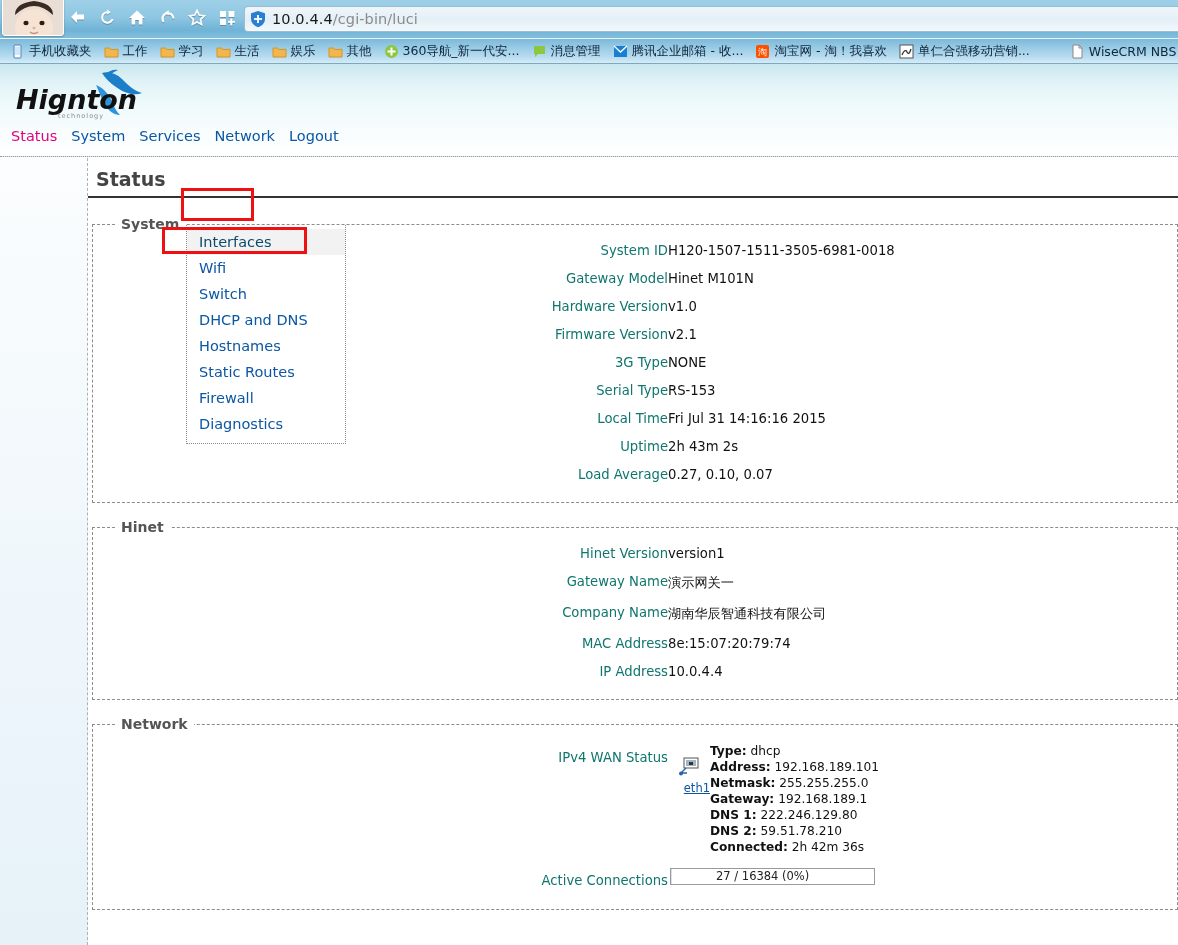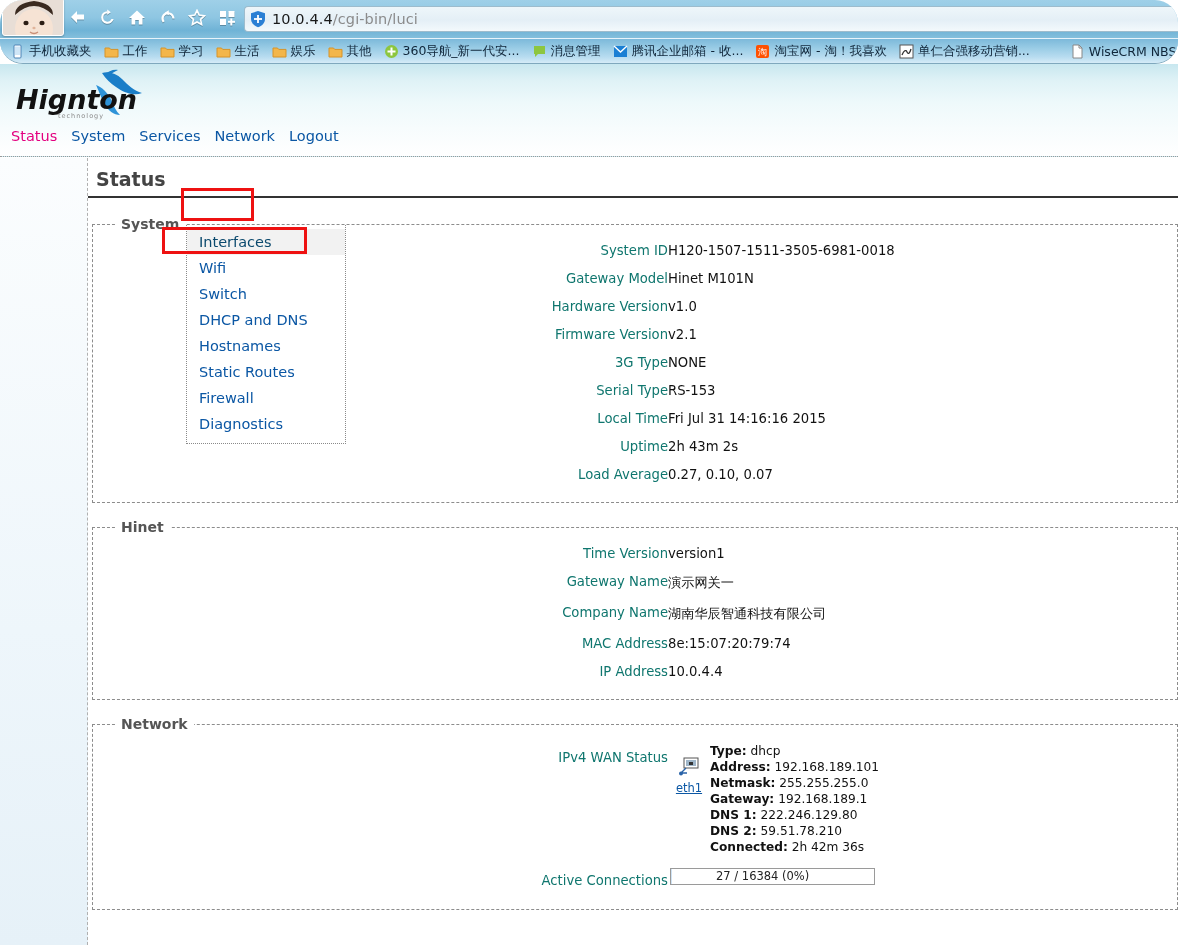--- a/index.html
+++ b/index.html
@@ -10,21 +10,20 @@
     font-family:"DejaVu Sans","Liberation Sans",sans-serif;
     font-size:13px; color:#000; background:#fff;
   }
 
   
   .browser-chrome{
     position:relative; width:1178px; height:64px;
     background:linear-gradient(to bottom,#9fd0e8 0%,#8ec6e2 28%,#6fb3d6 48%,#86c1dd 62%,#b3dcee 86%,#cfe9f5 100%);
     border-bottom:1px solid #7fa8bd;
     overflow:hidden;
-    border-radius:23px;
   }
   .chrome-top{ position:relative; height:38px; }
   .avatar{
     position:absolute; left:2px; top:-2px; width:62px; height:38px;
     background:#fff; border:1px solid #ffffff; border-radius:3px;
     overflow:hidden; box-shadow:0 1px 2px rgba(0,0,0,.25);
   }
   .avatar svg{ display:block; }
   .nav-icons{ position:absolute; left:66px; top:4px; display:flex; align-items:center; gap:8px; }
   .nav-icons .ic{ width:22px; height:26px; display:flex; align-items:center; justify-content:center; cursor:default; }
@@ -104,21 +103,21 @@
   fieldset.sec legend{
     font-size:14px; font-weight:bold; color:#555; padding:0 6px; margin-left:22px;
   }
   .rowgrid{ width:100%; border-collapse:collapse; }
   .rowgrid td{ padding:6.5px 0; font-size:13.2px; vertical-align:top; }
   .rowgrid td.k{ width:575px; padding-left:26px; color:#0f766e;text-align:right; }
   .rowgrid td.v{ color:#111; }
 
   .wanbox{ display:flex; align-items:flex-start; }
   .wanicon{ width:42px; flex:none; text-align:center; padding-top:14px; }
-  .wanicon a{ display:block; font-size:11.5px; color:#0b57a4; text-decoration:underline; margin-top:1px; }
+  .wanicon a{ display:block; font-size:11.5px; color:#0b57a4; text-decoration:underline; margin-top:1px;text-align:right; }
   .wanlist{ font-size:12.2px; line-height:16px; }
   .wanlist b{ font-weight:bold; }
 
   .progress{
     width:205px; height:17px; border:1px solid #9a9a9a; background:#fff;
     position:relative; margin-left:2px;
   }
   .progress .fill{ position:absolute; left:0; top:0; bottom:0; width:1px; background:#cfe3f5; }
   .progress .ptext{
     position:absolute; inset:0; font-size:11.5px; line-height:15px; color:#222;padding-left:45px;
@@ -383,21 +382,21 @@
         </tr>
       </tbody>
         </table>
     </fieldset>
 
     <fieldset class="sec" style="margin-top:16px">
       <legend>Hinet</legend>
       <table class="rowgrid">
         <tbody>
             <tr>
-          <td class="k">Time Version</td>
+          <td class="k">Hinet Version</td>
           <td class="v">version1</td>
         </tr>
         <tr>
           <td class="k">Gateway Name</td>
           <td class="v">演示网关一</td>
         </tr>
         <tr>
           <td class="k">Company Name</td>
           <td class="v">湖南华辰智通科技有限公司</td>
         </tr>

